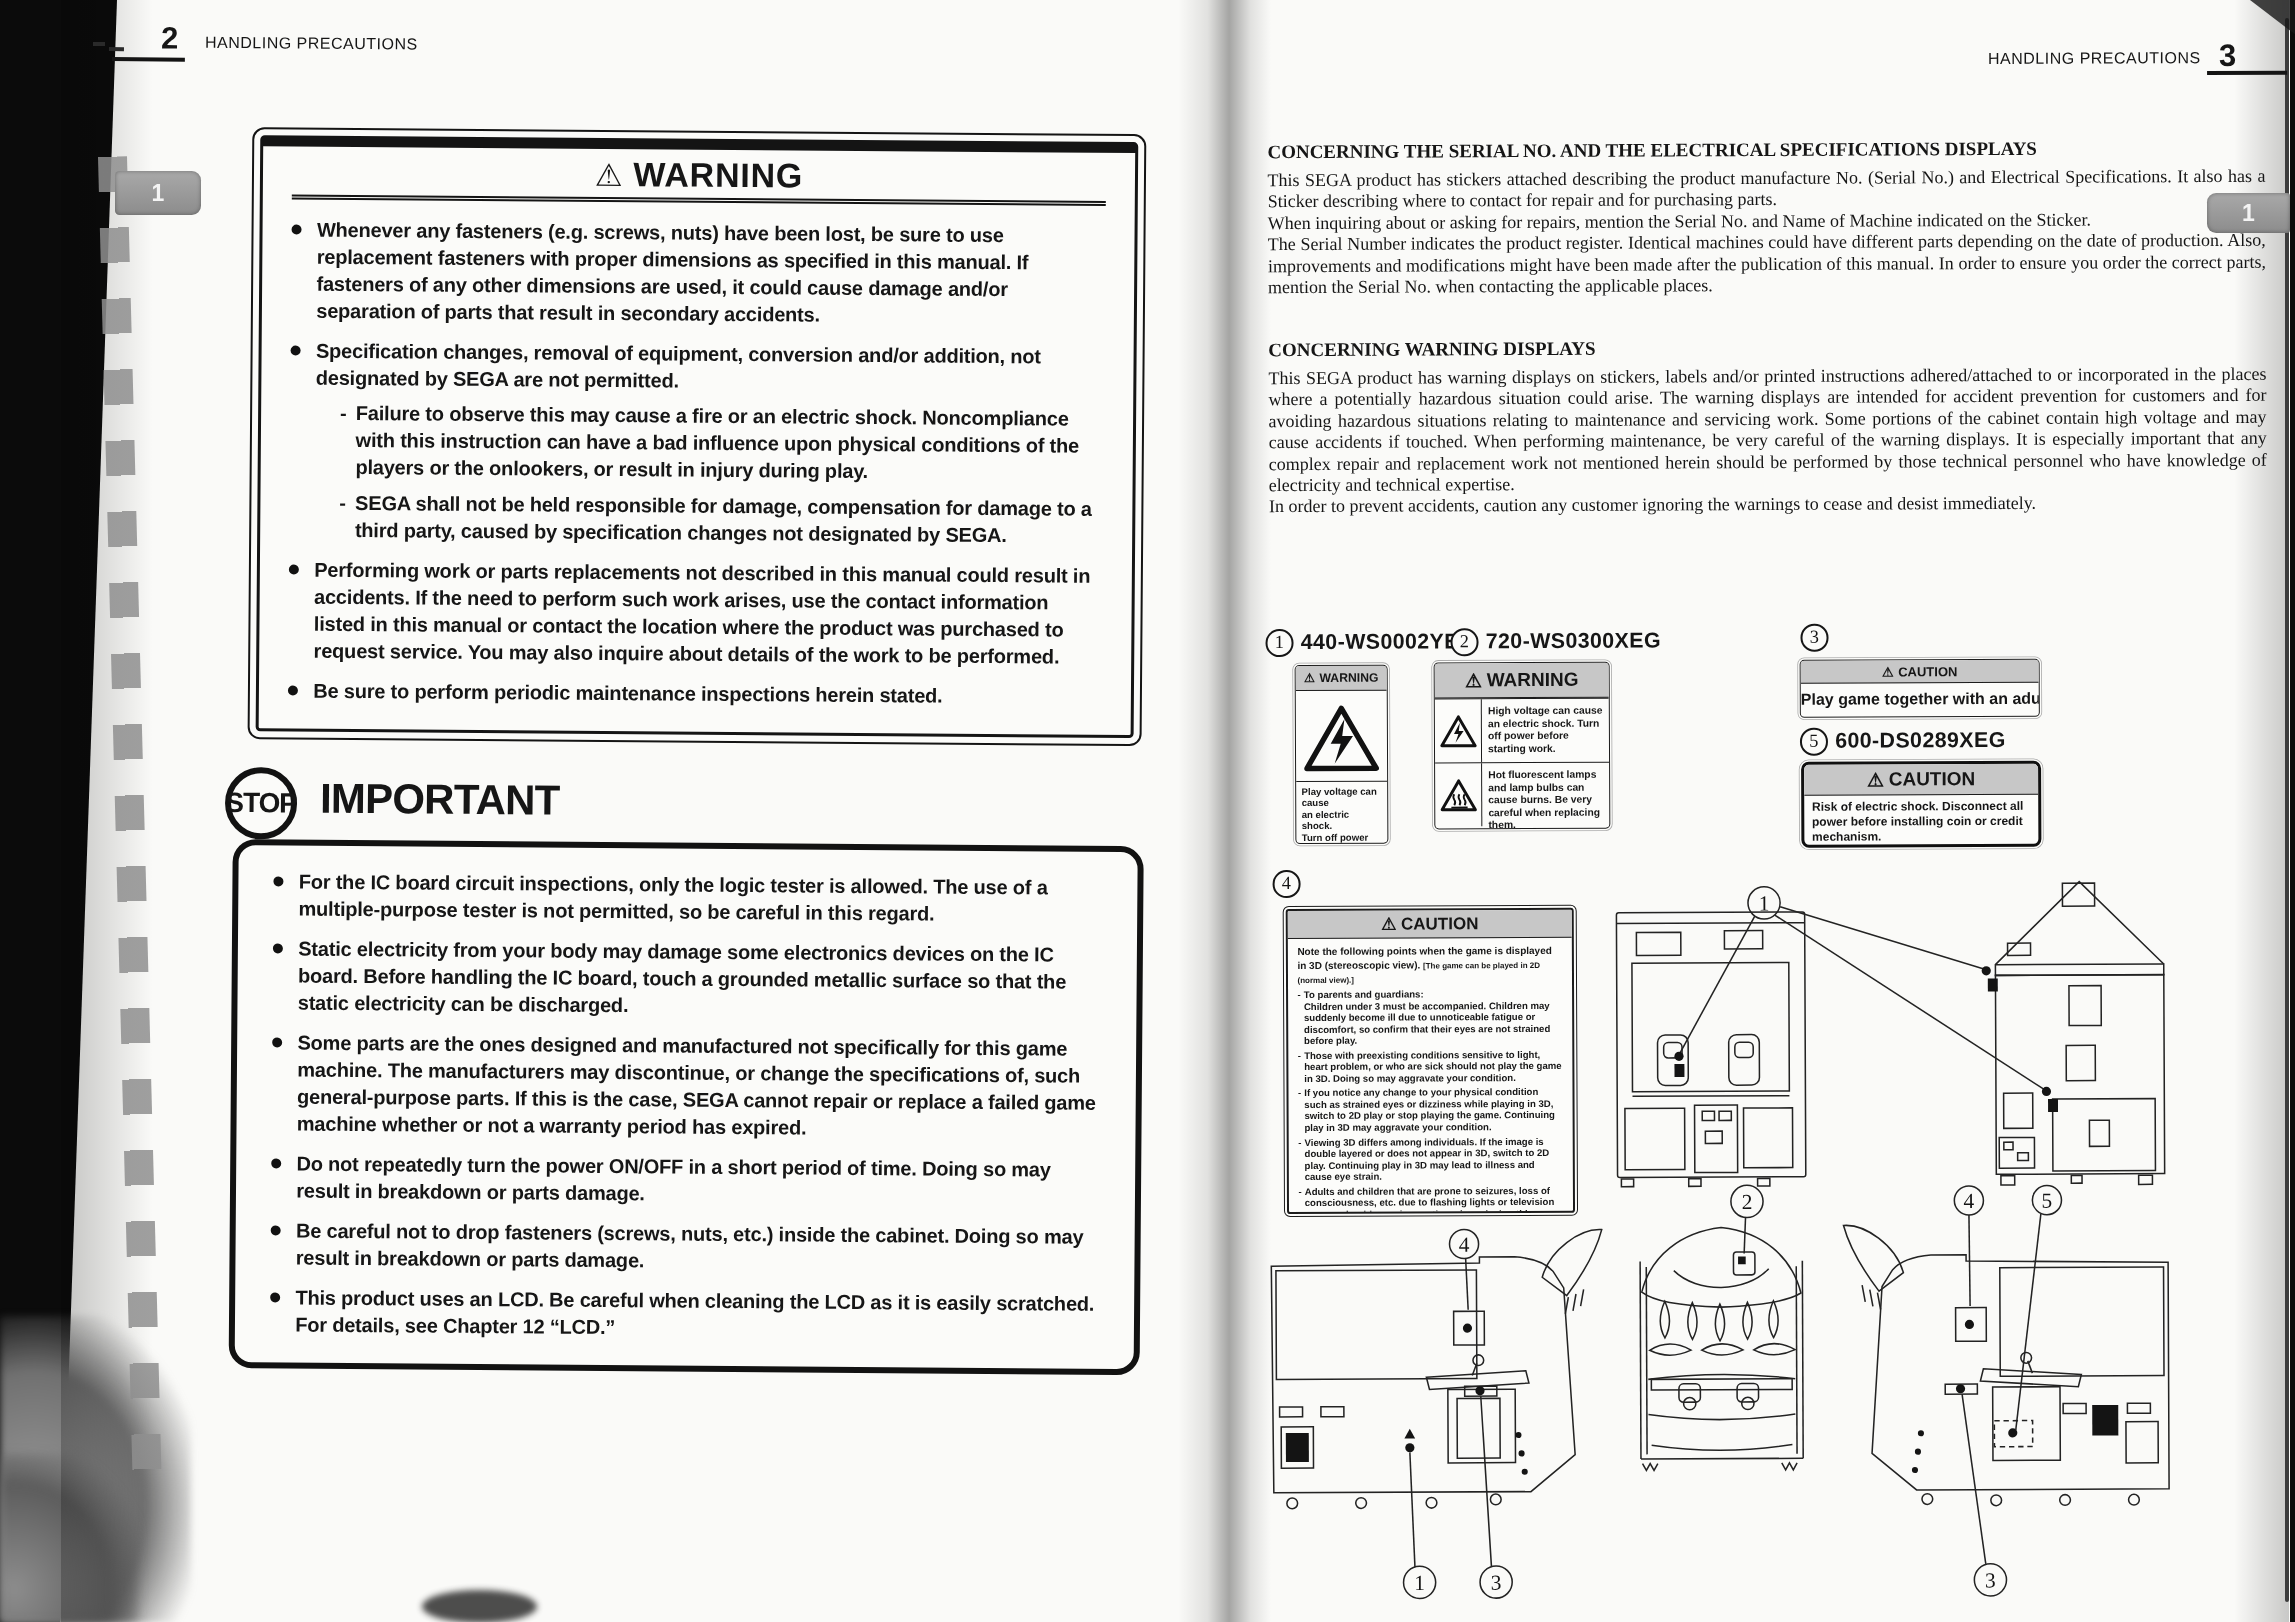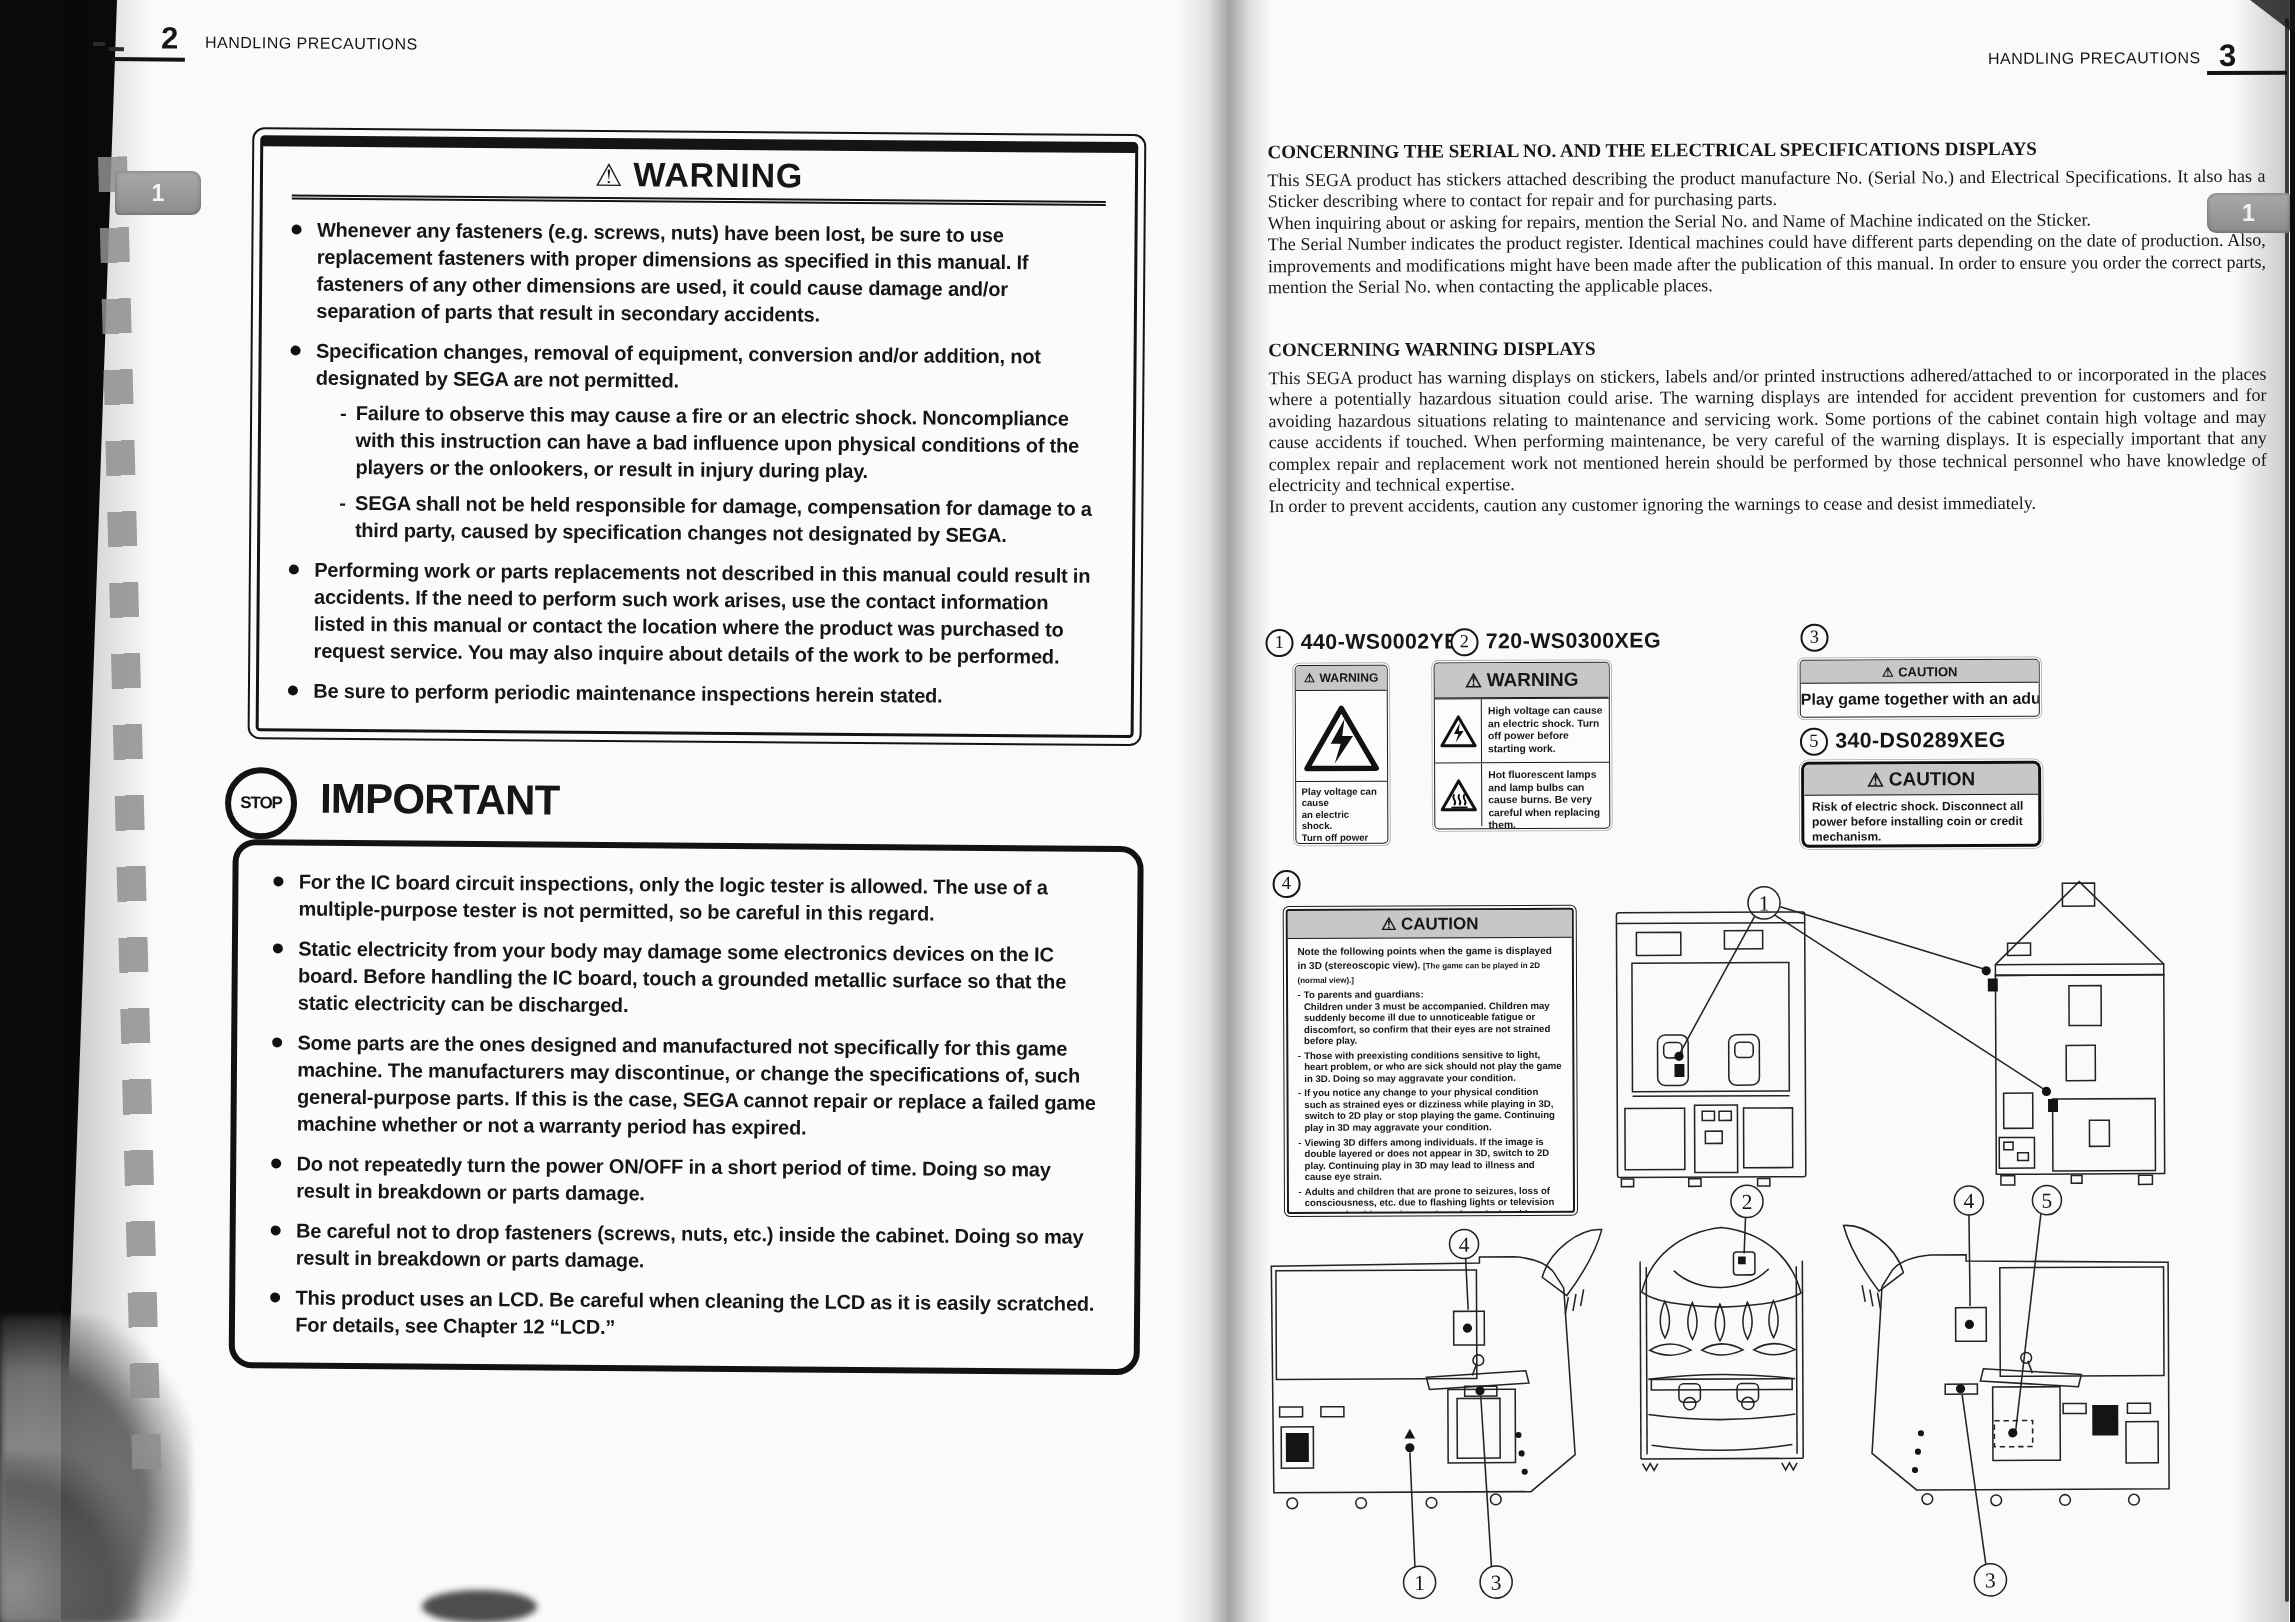--- a/index.html
+++ b/index.html
@@ -54,21 +54,21 @@
   .warn-title-row .wt{font-size:34px;font-weight:bold;letter-spacing:0.8px;line-height:1;}
   .blist{padding-top:17px;}
   .bitem{display:flex;gap:15.3px;margin-bottom:13px;}
   .bdot{flex:none;width:10px;height:10px;border-radius:50%;background:#111;margin-top:8.4px;}
   .btxt{font-weight:bold;font-size:20px;line-height:27px;letter-spacing:-0.2px;}
   .bsub{display:flex;gap:9.2px;margin-top:8.4px;padding-left:24.5px;}
   .bdash{flex:none;font-weight:bold;font-size:20px;line-height:27px;}
 
   #stop-circle{left:231px;top:767px;width:72px;height:72px;border:6.1px solid #121212;border-radius:50%;
                display:flex;align-items:center;justify-content:center;background:#fbfbf9;}
-  #stop-circle span{font-weight:bold;font-size:17px;letter-spacing:-1.1px;}
+  #stop-circle span{font-weight:bold;font-size:28px;letter-spacing:-1.1px;}
   #important-title{left:326px;top:774px;font-size:42px;font-weight:bold;letter-spacing:-0.8px;}
   #important-box{left:239px;top:839px;width:911px;height:529px;border:6.9px solid #121212;border-radius:23px;
                  padding:23px 31px 0 35px;background:#fbfbf9;}
 
   
   #rot-right{left:0;top:0;width:2295px;height:1623px;transform:rotate(-.25deg);transform-origin:1760px 61px;}
   #sect1-h{left:1267px;top:139px;width:1007px;font-family:"Liberation Serif",serif;font-weight:bold;font-size:19px;}
   #sect1-p{left:1267px;top:168px;width:998px;}
   #sect2-h{left:1267px;top:337px;width:1007px;font-family:"Liberation Serif",serif;font-weight:bold;font-size:19px;}
   #sect2-p{left:1267px;top:366px;width:998px;}
@@ -244,21 +244,21 @@
     </div>
     <div class="abs code-row" id="row2">
       <span class="circ">2</span>
       <span class="code">720-WS0300XEG</span>
     </div>
     <div class="abs code-row" id="row3">
       <span class="circ">3</span>
     </div>
     <div class="abs code-row" id="row5">
       <span class="circ">5</span>
-      <span class="code">340-DS0289XEG</span>
+      <span class="code">600-DS0289XEG</span>
     </div>
     <div class="abs code-row" id="row4">
       <span class="circ">4</span>
     </div>
 
     <div class="abs stk" id="stk1">
       <div class="stk-head">
           <span class="tri">⚠</span>
         <span>WARNING</span>
         </div>

